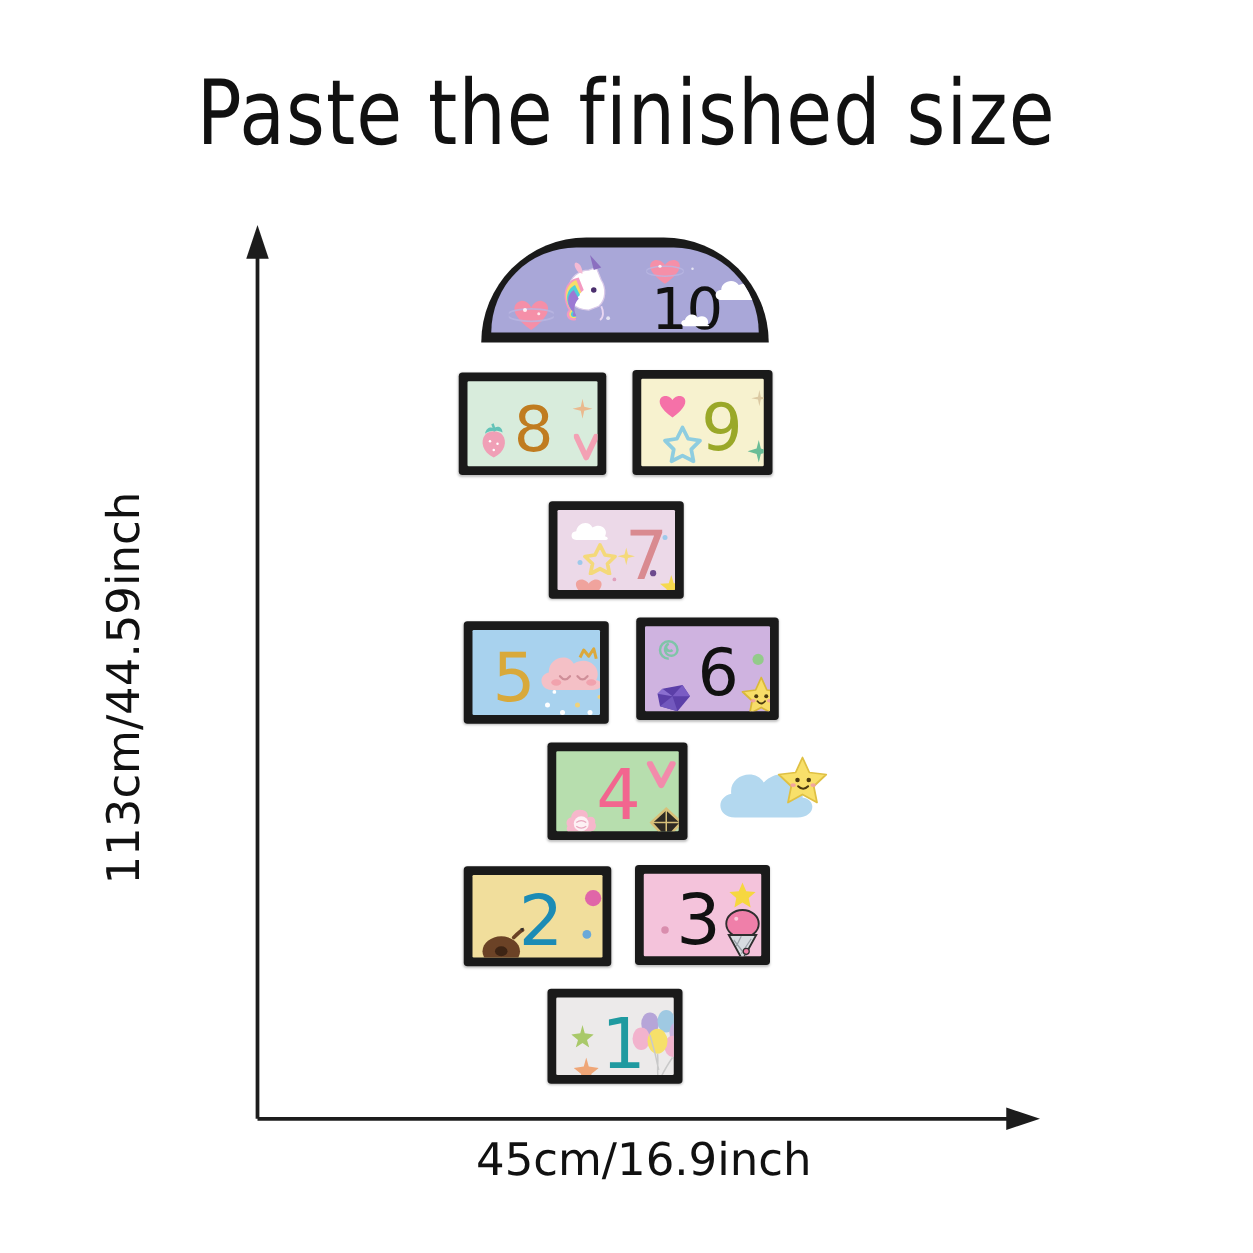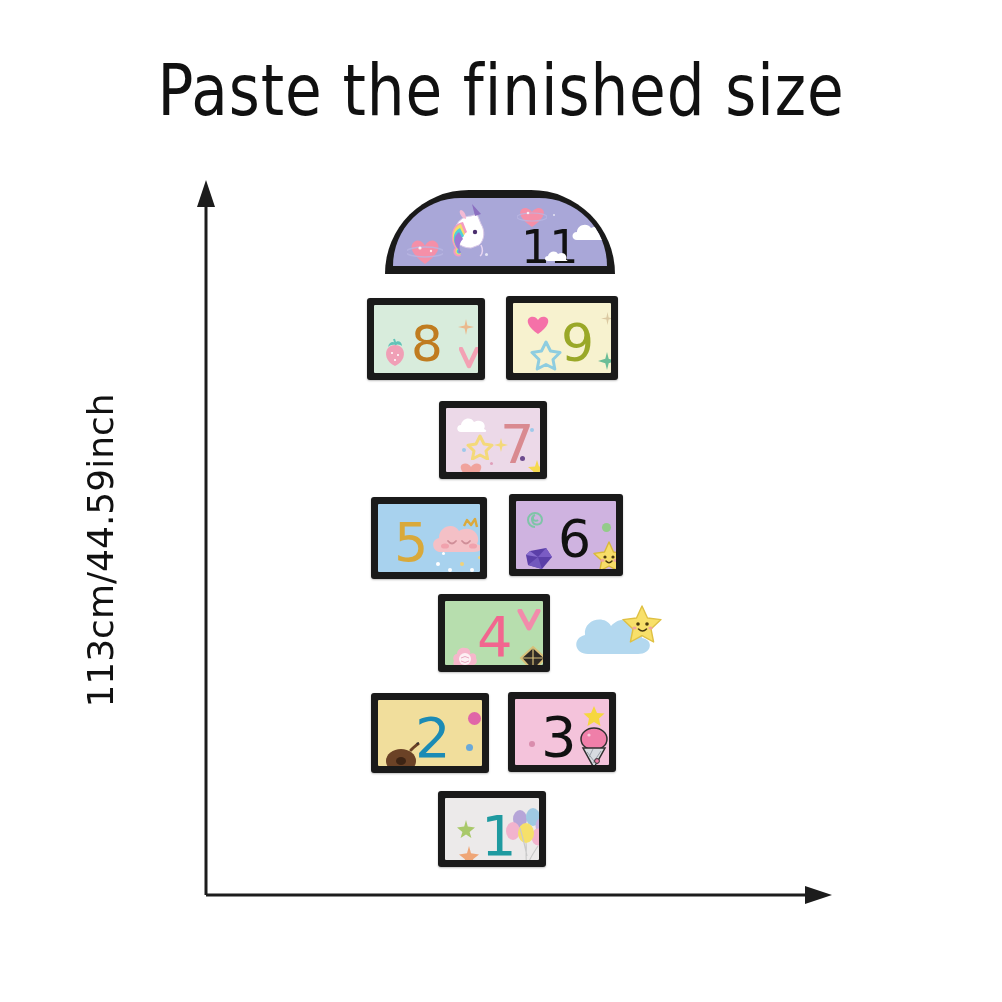--- a/index.html
+++ b/index.html
@@ -102,20 +102,21 @@
   <svg class="dim-svg" viewBox="0 0 1002 1002">
 
     <line x1="206" y1="895" x2="206" y2="200" stroke="#1c1c1c" stroke-width="3"></line>
     <polygon points="206,180 197,207 215,207" fill="#1c1c1c"></polygon>
 
     <line x1="206" y1="895" x2="812" y2="895" stroke="#1c1c1c" stroke-width="3"></line>
     <polygon points="832,895 805,886 805,904" fill="#1c1c1c"></polygon>
   </svg>
 
   <div class="vlabel">113cm/44.59inch</div>
+  <div class="hlabel">45cm/16.9inch</div>
 
   <div class="tile-arc" style="left:385px;top:190px;width:230px;height:84px;">
     <div class="face">
 
       <svg style="position:absolute;left:48px;top:6px;width:54px;height:62px;" viewBox="0 0 54 62">
         <path d="M30 44 C18 44 12 36 14 26 C15 18 22 12 30 12 L36 10 L40 20 C44 26 44 36 38 41 Z" fill="#ffffff" stroke="#d9c9e8" stroke-width="1"></path>
         <path d="M34 12 L31 0 L40 10 Z" fill="#8b6fc0"></path>
         <path d="M22 14 C18 10 18 6 20 6 C24 7 25 12 25 15 Z" fill="#f4bad4"></path>
         <path d="M22 18 C10 20 8 34 14 44 C10 48 14 54 20 52 C16 44 18 34 26 28 Z" fill="#f49ac1"></path>
         <path d="M20 20 C10 24 10 36 16 44 C12 48 16 52 20 50 C16 42 18 34 24 30 Z" fill="#f6dd6a"></path>
@@ -131,21 +132,21 @@
         <circle cx="13" cy="12" r="1.6" fill="#fff" opacity=".85"></circle>
         <circle cx="24" cy="15" r="1.2" fill="#fff" opacity=".8"></circle>
       </svg>
 
       <svg style="position:absolute;left:124px;top:6px;width:30px;height:25px;" viewBox="0 0 30 25">
         <path d="M15 23 C3 15 1 8 5 5 C9 2 14 6 15 8 C16 6 21 2 25 5 C29 8 27 15 15 23Z" fill="#f58fa8"></path>
         <ellipse cx="15" cy="13" rx="15" ry="4" fill="none" stroke="#b9b7e2" stroke-width="1.2" opacity=".8"></ellipse>
         <circle cx="11" cy="9" r="1.3" fill="#fff" opacity=".85"></circle>
       </svg>
 
-      <div class="num" style="left:128px;top:26px;font-size:46px;color:#111;font-weight:400;letter-spacing:-1px;">11</div>
+      <div class="num" style="left:128px;top:26px;font-size:46px;color:#111;font-weight:400;letter-spacing:-1px;">10</div>
 
       <svg style="position:absolute;left:176px;top:22px;width:40px;height:24px;" viewBox="0 0 40 24">
         <path d="M8 20 C2 20 2 12 8 12 C8 5 18 2 22 8 C30 4 37 10 34 16 C38 17 38 20 34 20 Z" fill="#ffffff"></path>
       </svg>
       <svg style="position:absolute;left:150px;top:50px;width:27px;height:15px;" viewBox="0 0 27 15">
         <path d="M5 13 C1 13 1 8 5 8 C6 3 13 2 15 6 C21 3 25 8 23 12 C25 12 25 13 23 13 Z" fill="#ffffff"></path>
       </svg>
       <div class="dot" style="left:92px;top:55px;width:3px;height:3px;background:#ffffff;opacity:.7;"></div>
       <div class="dot" style="left:160px;top:16px;width:2px;height:2px;background:#ffffff;opacity:.7;"></div>
     </div>

